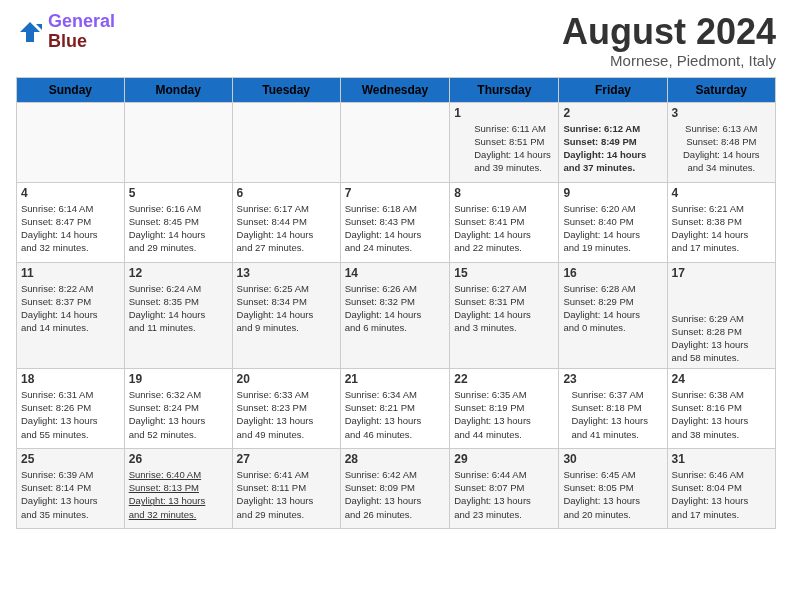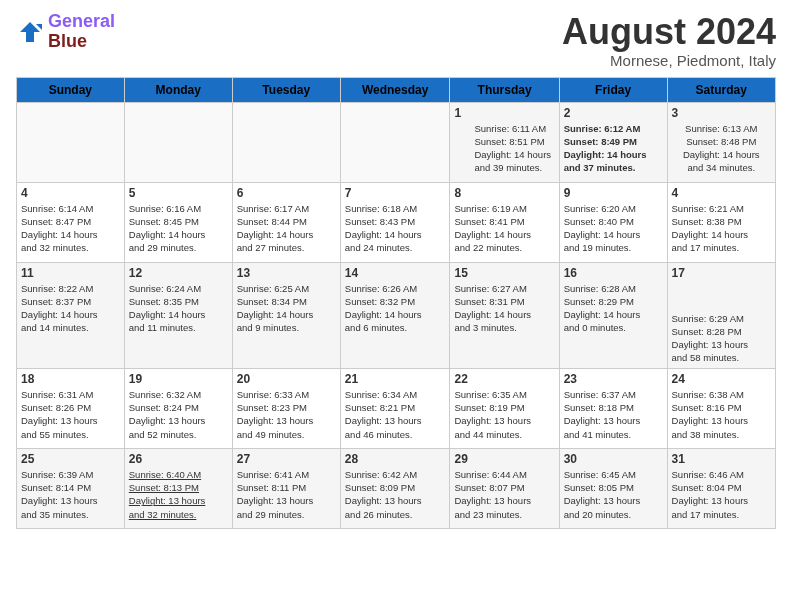--- a/index.html
+++ b/index.html
@@ -289,21 +289,21 @@
           </td>
           <td>
             <span class="day-number">22</span>
             <div class="day-info" style="white-space: pre-line;">Sunrise: 6:35 AM
 Sunset: 8:19 PM
 Daylight: 13 hours
 and 44 minutes.</div>
           </td>
           <td>
             <span class="day-number">23</span>
-            <div class="day-info" style="white-space: pre-line;">Sunrise: 6:37 AM
+            <div class="day-info" style="white-space: pre-line; margin-left: 8px;">Sunrise: 6:37 AM
 Sunset: 8:18 PM
 Daylight: 13 hours
 and 41 minutes.</div>
           </td>
           <td>
             <span class="day-number">24</span>
             <div class="day-info" style="white-space: pre-line;">Sunrise: 6:38 AM
 Sunset: 8:16 PM
 Daylight: 13 hours
 and 38 minutes.</div>

